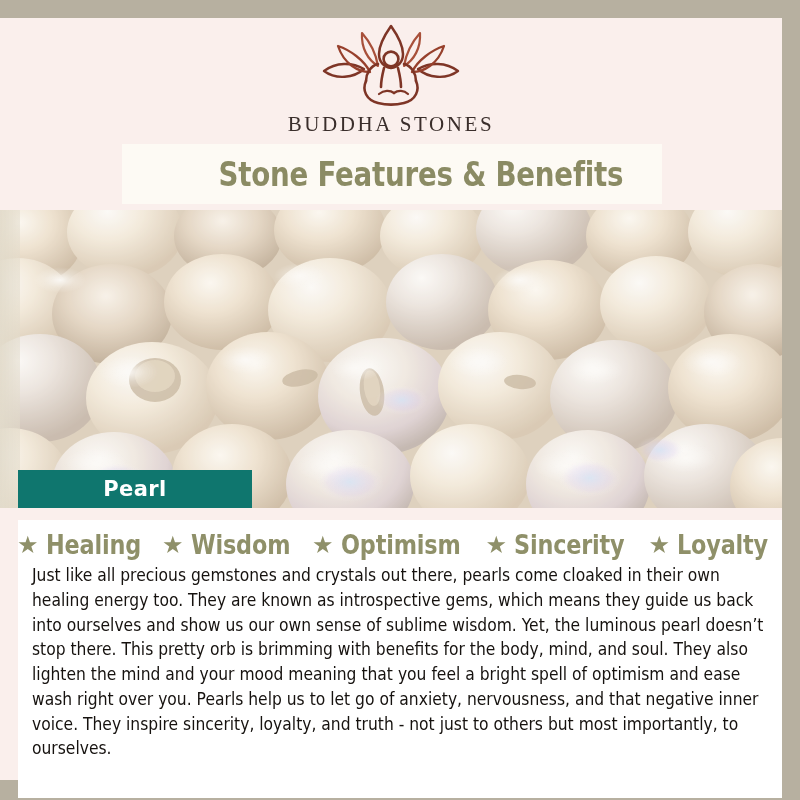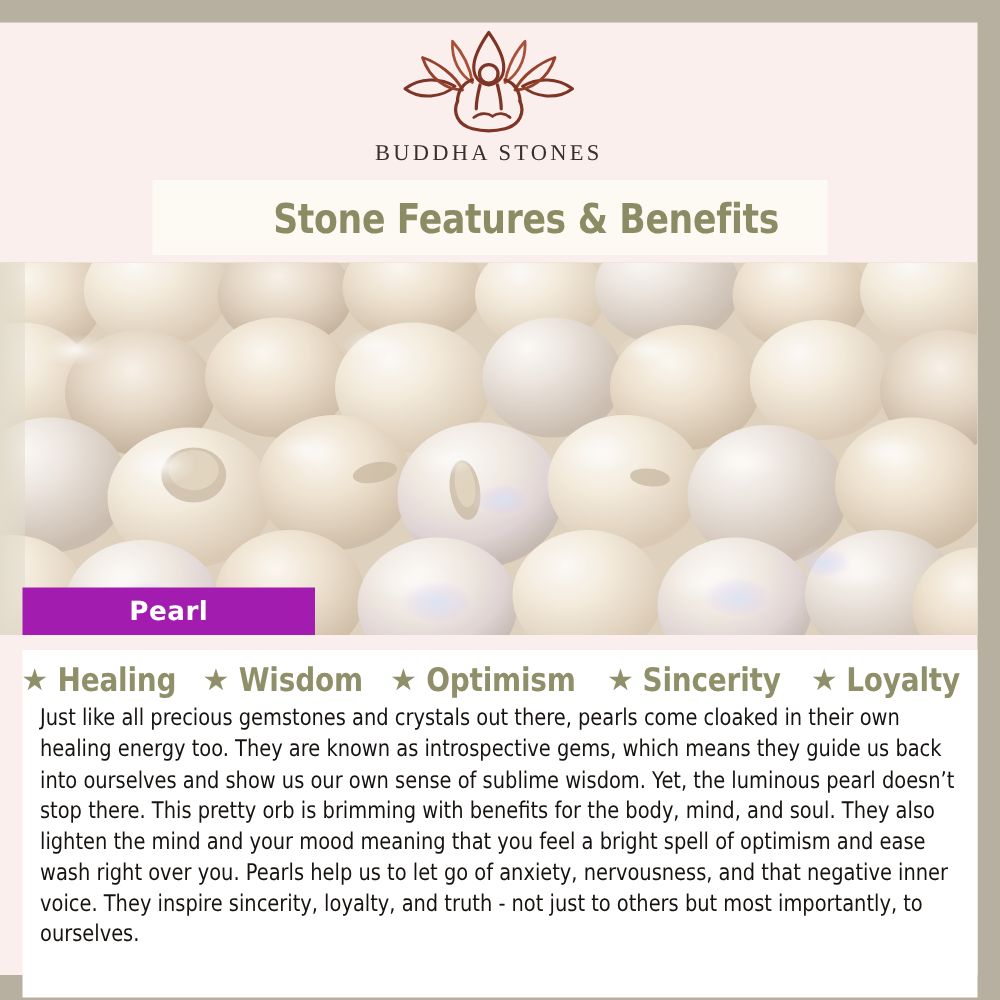--- a/index.html
+++ b/index.html
@@ -43,21 +43,21 @@
     flex-direction: column;
     align-items: center;
     justify-content: flex-start;
     padding-top: 6px;
   }
 
   .logo-mark { width: 150px; height: 86px; display: block; }
 
   .wordmark {
     font-family: "Liberation Serif", serif;
-    font-size: 18px;
+    font-size: 21px;
     letter-spacing: 2.6px;
     color: #3a2e2b;
     margin-top: 2px;
     white-space: nowrap;
   }
 
   
   .title-strip {
     position: absolute;
     left: 122px;
@@ -104,21 +104,21 @@
       rgba(226,219,203,0.95), rgba(226,219,203,0.55));
   }
 
   
   .pearl-banner {
     position: absolute;
     left: 18px;
     top: 452px;
     width: 234px;
     height: 38px;
-    background: #a21caf;
+    background: #0f766e;
     display: flex;
     align-items: center;
     justify-content: center;
   }
 
   .pearl-banner-label {
     font-family: "DejaVu Sans", sans-serif;
     font-weight: bold;
     font-size: 21px;
     color: #ffffff;

